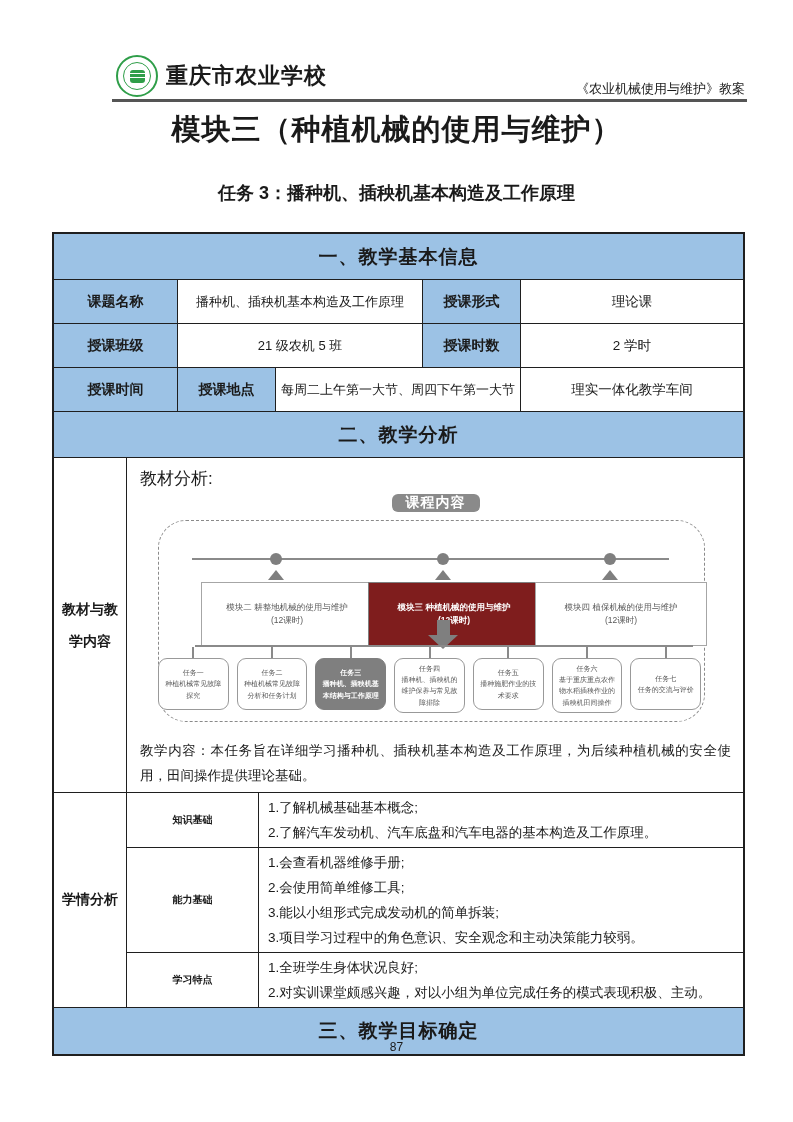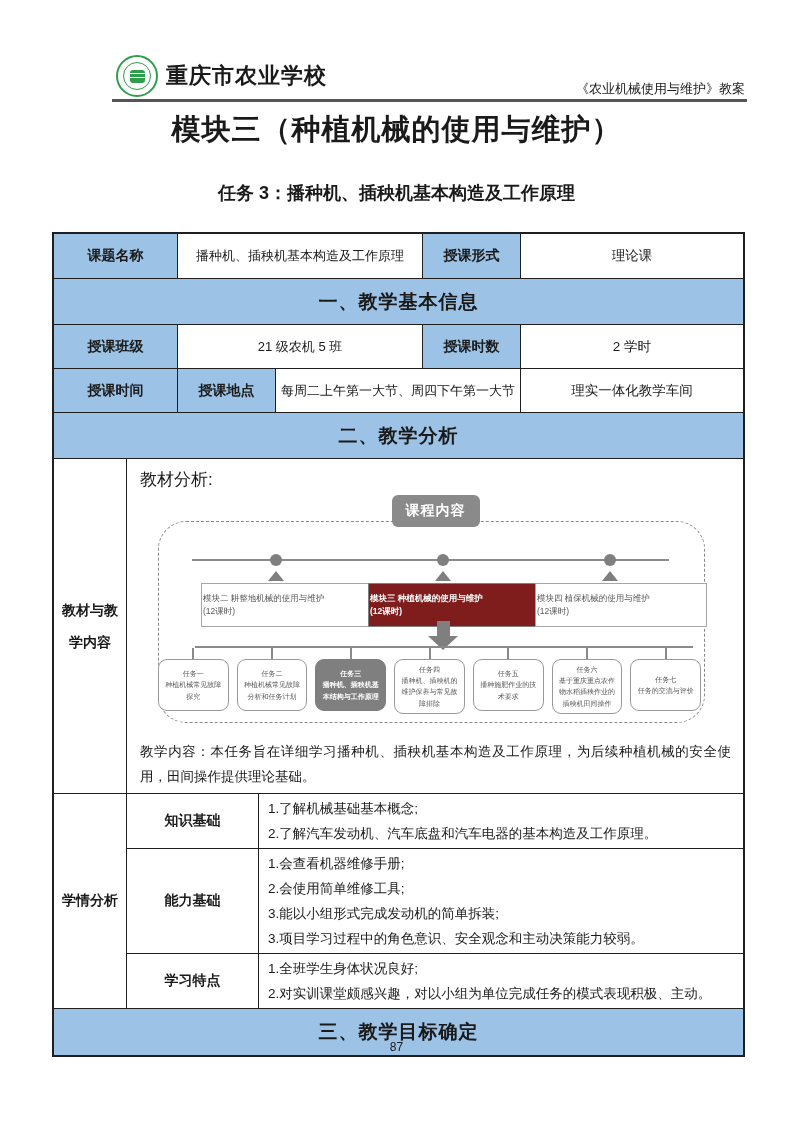--- a/index.html
+++ b/index.html
@@ -79,34 +79,34 @@
   .teach-content { font-size:13.5px; line-height:25px; margin-top:6px; text-align:justify; }
   
   .diagram { position:relative; height:238px; margin-top:4px; font-family:"Liberation Sans",sans-serif; }
   .dash-box {
     position:absolute; top:26px; left:18px; right:26px; bottom:10px;
     border:1.5px dashed #8a8a8a; border-radius:28px;
   }
   .course-badge {
     position:absolute; top:0; left:50%; transform:translateX(-50%);
     background:#8a8a8a; color:#fff; font-size:14px; font-weight:bold;
-    padding:7px 14px; border-radius:6px; z-index:2; letter-spacing:1px;
+    padding:0 14px; border-radius:6px; z-index:2; letter-spacing:1px;
   }
   .timeline { position:absolute; top:64px; left:52px; right:62px; height:2px; background:#8a8a8a; }
   .tl-dot { position:absolute; top:59px; width:12px; height:12px; border-radius:50%; background:#7f7f7f; }
   .tl-tri {
     position:absolute; top:76px; width:0; height:0;
     border-left:8px solid transparent; border-right:8px solid transparent;
     border-bottom:10px solid #7f7f7f;
   }
   .mod-box {
     position:absolute; top:88px; width:172px; min-height:34px;
     border:1.5px solid #a6a6a6; background:#fff; color:#595959;
-    font-size:8.5px; line-height:1.5; 
-    display:flex; flex-direction:column; justify-content:center; padding:8px 1px;
+    font-size:8.5px; line-height:1.5; text-align:center;
+    display:flex; flex-direction:column; justify-content:center; padding:18px 1px;
   }
   .mod-box.hl { background:#7f1d1d; border-color:#7f7f7f; color:#fff; font-weight:bold; }
   .big-arrow-shaft { position:absolute; top:126px; left:297px; width:13px; height:15px; background:#7f7f7f; }
   .big-arrow-head {
     position:absolute; top:141px; left:288px; width:0; height:0;
     border-left:15px solid transparent; border-right:15px solid transparent;
     border-top:14px solid #7f7f7f;
   }
   .task-connector { position:absolute; top:151px; left:55px; width:498px; height:2px; background:#8a8a8a; }
   .tasks { position:absolute; top:153px; left:18px; right:30px; display:flex; gap:8px; }
@@ -119,21 +119,21 @@
     padding:4px 3px;
   }
   .task-box.hl { background:#7f7f7f; border-color:#7f7f7f; color:#fff; font-weight:bold; }
   
   .learn-label { width:72px; font-size:14px; font-weight:bold;text-align:right; }
   .learn-right { flex:1; display:flex; flex-direction:column; border-left:1px solid #1f1f1f; }
   .lrow { display:flex; border-top:1px solid #1f1f1f; align-items:stretch; }
   .lrow:first-child { border-top:none; }
   .llabel {
     width:132px; display:flex; align-items:center; justify-content:center;
-    font-size:14px; font-weight:bold; border-right:1px solid #1f1f1f;
+    font-size:10px; font-weight:bold; border-right:1px solid #1f1f1f;
   }
   .lcontent {
     flex:1; display:flex; flex-direction:column; justify-content:center;
     font-size:13.5px; line-height:25px; padding:2px 4px 2px 9px; text-align:left;
   }
   .lrow.h-know { min-height:54px; }
   .lrow.h-abil { min-height:100px; }
   .lrow.h-char { min-height:54px; }
   .sec3 { height:46px; }
   
@@ -151,30 +151,30 @@
   </div>
 </div>
 <div class="hdr-school">重庆市农业学校</div>
 <div class="hdr-doc">《农业机械使用与维护》教案</div>
 <div class="hdr-rule"></div>
 
 <div class="module-title">模块三（种植机械的使用与维护）</div>
 <div class="task-title">任务 3：播种机、插秧机基本构造及工作原理</div>
 
 <div class="tbl">
+
+  <div class="trow">
+    <div class="cell blue sec-hdr" style="flex:1">一、教学基本信息</div>
+  </div>
 
   <div class="trow info">
     <div class="cell blue ilabel">课题名称</div>
     <div class="cell ival1">播种机、插秧机基本构造及工作原理</div>
     <div class="cell blue ilabel2">授课形式</div>
     <div class="cell ival2">理论课</div>
-  </div>
-
-  <div class="trow">
-    <div class="cell blue sec-hdr" style="flex:1">一、教学基本信息</div>
   </div>
 
   <div class="trow info">
     <div class="cell blue ilabel">授课班级</div>
     <div class="cell ival1">21 级农机 5 班</div>
     <div class="cell blue ilabel2">授课时数</div>
     <div class="cell ival2">2 学时</div>
   </div>
 
   <div class="trow info">

